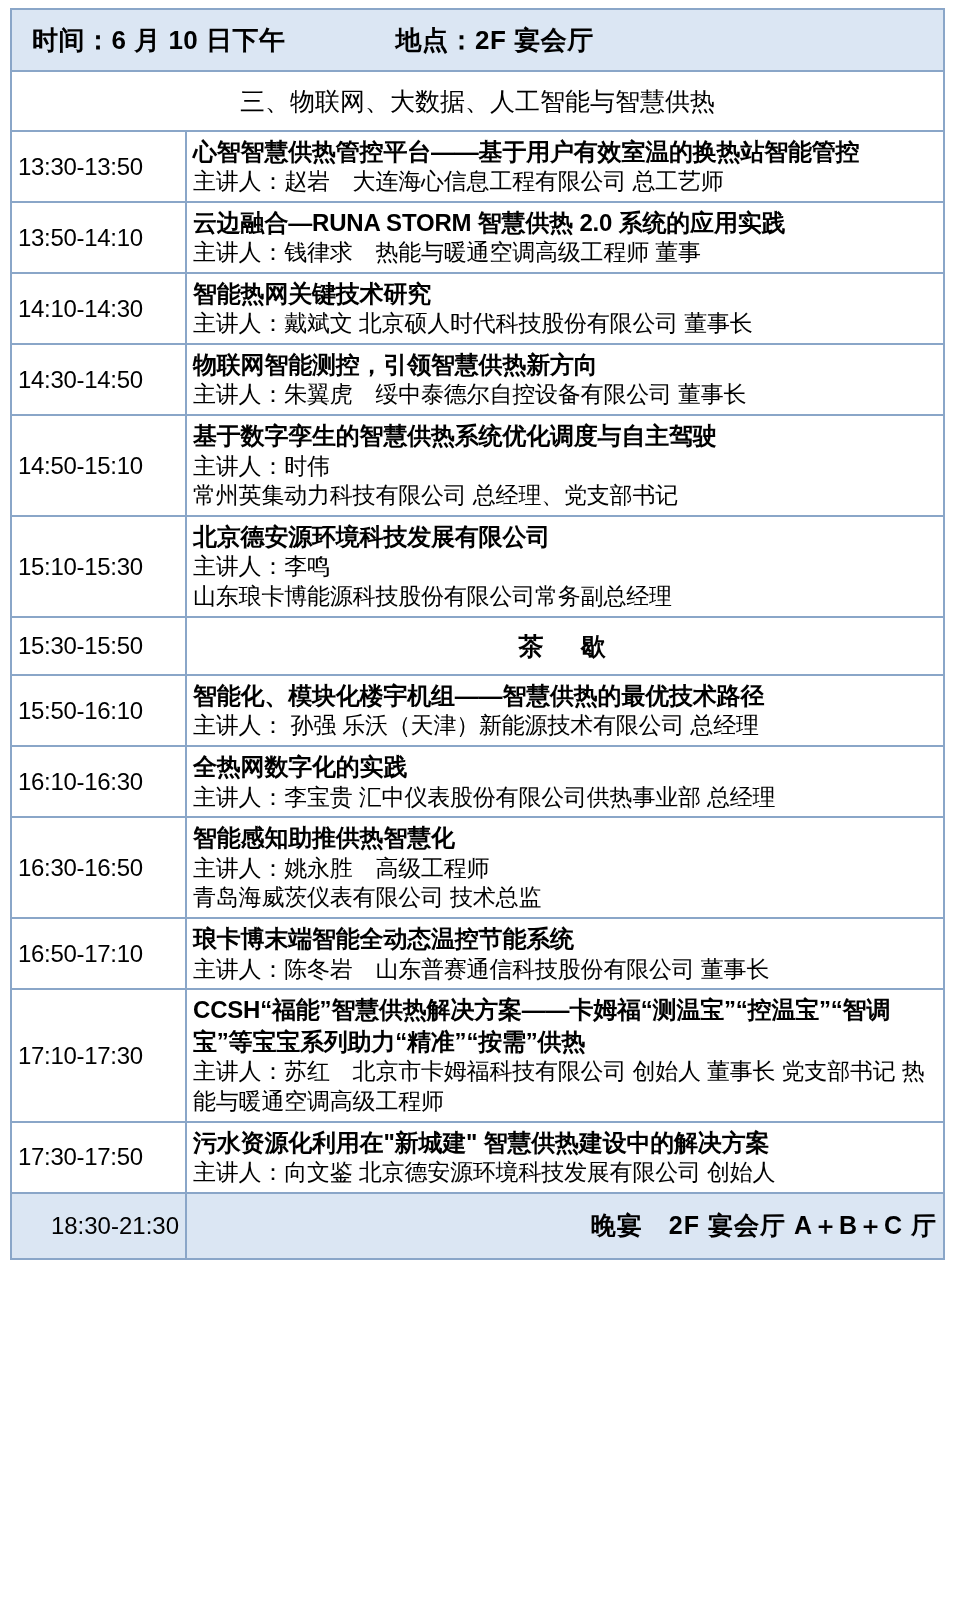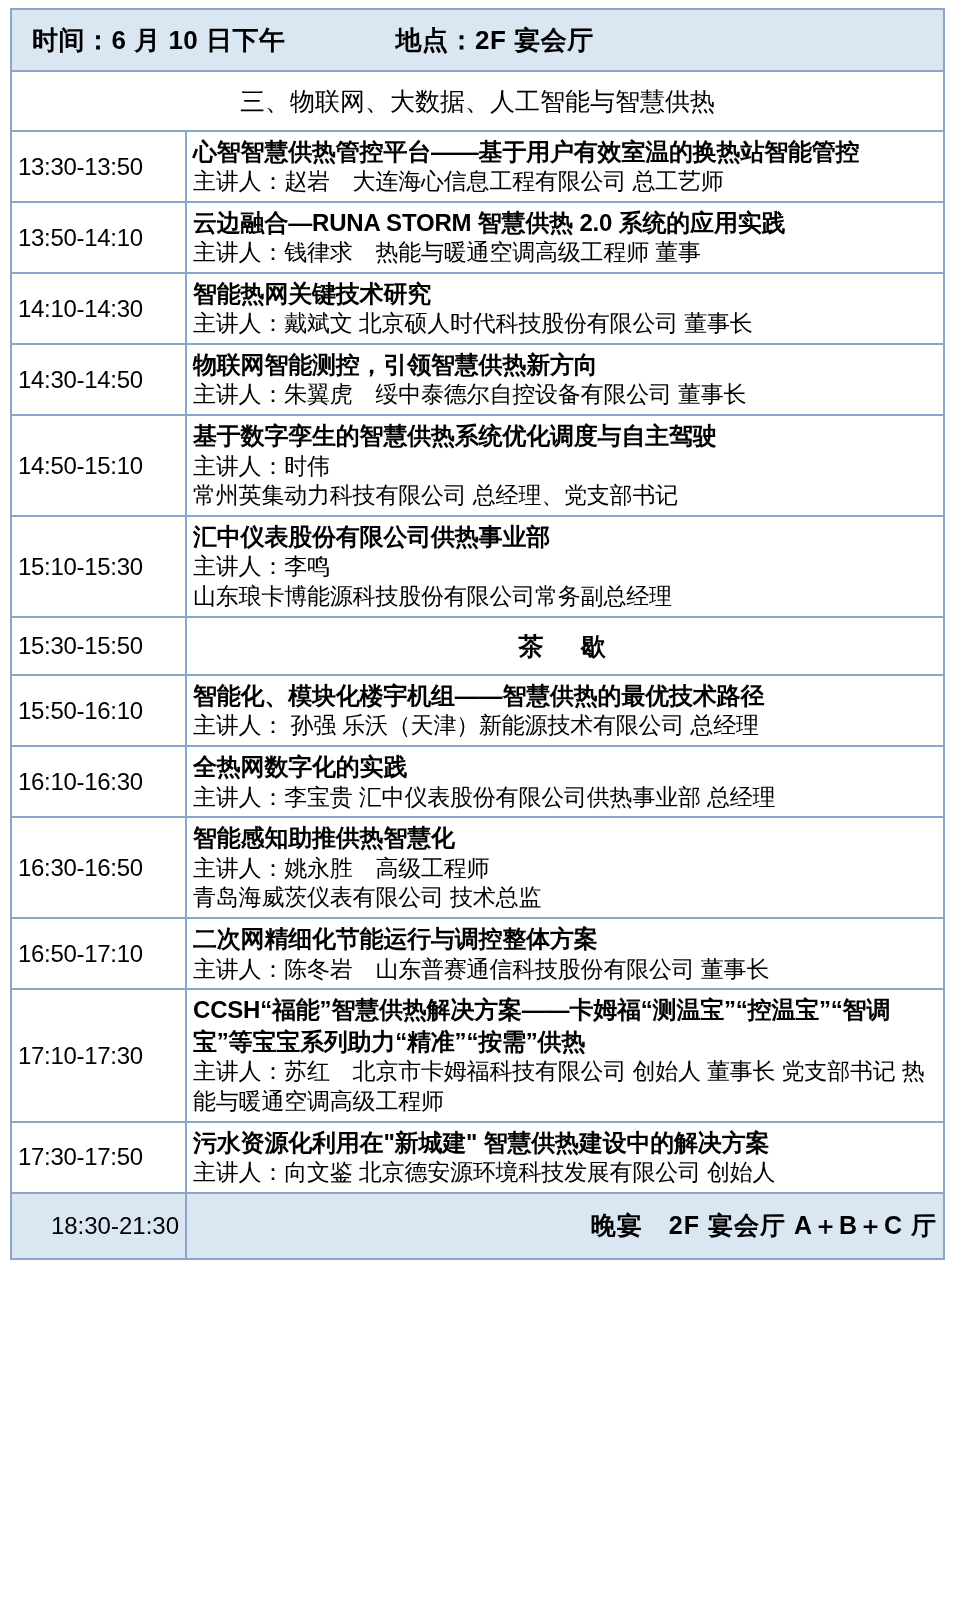--- a/index.html
+++ b/index.html
@@ -161,21 +161,21 @@
         <td class="body-cell">
           <div class="talk-title">基于数字孪生的智慧供热系统优化调度与自主驾驶</div>
           <div class="talk-speaker" style="white-space: pre-line;">主讲人：时伟
 常州英集动力科技有限公司 总经理、党支部书记</div>
         </td>
       </tr>
 
       <tr>
         <td class="time-cell">15:10-15:30</td>
         <td class="body-cell">
-          <div class="talk-title">汇中仪表股份有限公司供热事业部</div>
+          <div class="talk-title">北京德安源环境科技发展有限公司</div>
           <div class="talk-speaker" style="white-space: pre-line;">主讲人：李鸣
 山东琅卡博能源科技股份有限公司常务副总经理</div>
         </td>
       </tr>
 
       <tr class="break-row">
         <td class="time-cell">15:30-15:50</td>
         <td class="center-cell">茶　歇</td>
       </tr>
 
@@ -200,21 +200,21 @@
         <td class="body-cell">
           <div class="talk-title">智能感知助推供热智慧化</div>
           <div class="talk-speaker" style="white-space: pre-line;">主讲人：姚永胜　高级工程师
 青岛海威茨仪表有限公司 技术总监</div>
         </td>
       </tr>
 
       <tr>
         <td class="time-cell">16:50-17:10</td>
         <td class="body-cell">
-          <div class="talk-title">二次网精细化节能运行与调控整体方案</div>
+          <div class="talk-title">琅卡博末端智能全动态温控节能系统</div>
           <div class="talk-speaker">主讲人：陈冬岩　山东普赛通信科技股份有限公司 董事长</div>
         </td>
       </tr>
 
       <tr>
         <td class="time-cell">17:10-17:30</td>
         <td class="body-cell">
           <div class="talk-title">CCSH“福能”智慧供热解决方案——卡姆福“测温宝”“控温宝”“智调宝”等宝宝系列助力“精准”“按需”供热</div>
           <div class="talk-speaker">主讲人：苏红　北京市卡姆福科技有限公司 创始人 董事长 党支部书记 热能与暖通空调高级工程师</div>
         </td>

